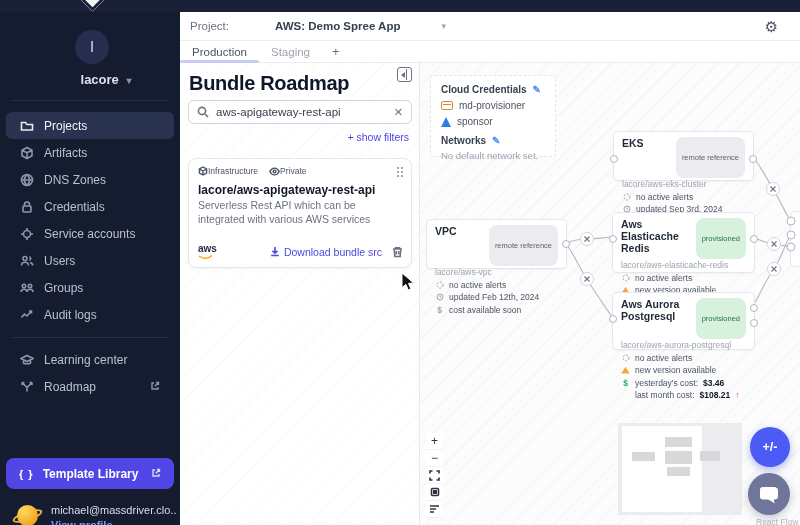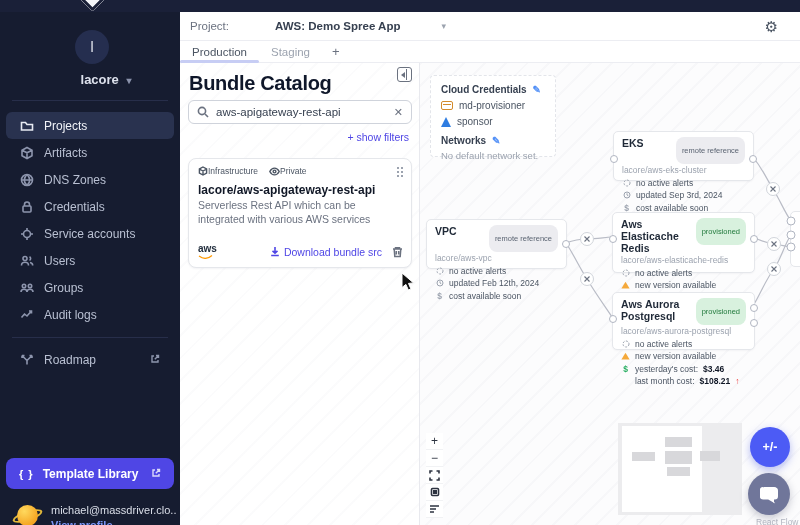--- a/index.html
+++ b/index.html
@@ -104,21 +104,21 @@
   .aws-cred-ic { width:12px; height:9px; border:1.3px solid #d38b2c; border-radius:2px; position:relative; }
   .aws-cred-ic::after { content:""; position:absolute; left:1px; right:1px; top:2px; height:1.2px; background:#d38b2c; }
   .azure-ic { width:0; height:0; border-left:5.5px solid transparent; border-right:5.5px solid transparent;
               border-bottom:10px solid #2f7de1; }
 
   .edges { position:absolute; left:0; top:0; z-index:1; }
   .node { position:absolute; background:#fff; border:1px solid #e5e7eb; border-radius:5px;
           box-shadow:0 1px 2px rgba(20,25,50,0.04); padding:5px 8px; z-index:2; cursor:pointer; }
   .node-head { display:flex; align-items:flex-start; justify-content:space-between; gap:0; }
   .node-title { font-size:10.5px; font-weight:bold; color:#1f2937; }
-  .pill { font-size:7.5px; padding:9px 6px; border-radius:8px; white-space:nowrap; }
+  .pill { font-size:7.5px; padding:16px 6px; border-radius:8px; white-space:nowrap; }
   .pill.gray { background:#ececf0; color:#5b6472; }
   .pill.green { background:#d8f1de; color:#217a3c; }
   .node-sub { font-size:8.5px; color:#9ca3af; margin-top:1px; }
   .nrow { display:flex; align-items:center; gap:5px; margin-top:2.5px; font-size:8.5px; color:#4b5563; }
   .nrow .ri { width:9px; flex:0 0 9px; display:flex; justify-content:center; }
   .nrow b { color:#111827; }
   .dollar-g { color:#27ae60; font-weight:bold; font-size:8.5px; }
   .dollar-gray { color:#9ca3af; font-weight:bold; font-size:8.5px; }
   .up-red { color:#ef4444; font-size:8.5px; font-weight:bold; }
   .handle { position:absolute; width:8px; height:8px; border-radius:50%; background:#fff;
@@ -233,20 +233,28 @@
         <span>Audit logs</span>
       </div>
     </div>
 
     <div class="side-div" style="top:325px"></div>
 
     <div class="nav" style="top:334px">
       <div class="nav-item">
         <span class="ic">
             <svg width="14" height="14" viewBox="0 0 14 14">
+              <path d="M1 5.5L7 2.5l6 3-6 3z M3.5 7v3c0 1 7 1 7 0V7"></path>
+            </svg>
+          </span>
+        <span>Learning center</span>
+      </div>
+      <div class="nav-item">
+        <span class="ic">
+            <svg width="14" height="14" viewBox="0 0 14 14">
               <path d="M2 2.5l5 5v4 M12 2.5l-5 5 M2 2.5h2.5 M2 2.5V5 M12 2.5H9.5 M12 2.5V5"></path>
             </svg>
           </span>
         <span>Roadmap</span>
         <span class="ext"><svg width="10" height="10" viewBox="0 0 10 10">
               <path d="M4 2H2v6h6V6 M6 1.5h2.5V4 M8.3 1.7L4.8 5.2"></path>
             </svg></span>
       </div>
     </div>
 
@@ -277,21 +285,21 @@
     <span class="gear">⚙</span>
   </div>
 
   <div class="tabbar">
     <div class="tab active">Production</div>
     <div class="tab">Staging</div>
     <div class="tab-add">+</div>
   </div>
 
   <div class="catalog">
-    <div class="cat-title">Bundle Catalog</div>
+    <div class="cat-title">Bundle Roadmap</div>
     <div class="collapse-btn">
         <span class="collapse-arrow"></span>
       </div>
     <div class="search-box">
       <svg width="12" height="12" viewBox="0 0 12 12">
           <circle cx="5" cy="5" r="3.6"></circle>
           <path d="M8 8l3 3"></path>
         </svg>
       <input class="search-val" value="aws-apigateway-rest-api" style="">
       <span class="search-clear">✕</span>

